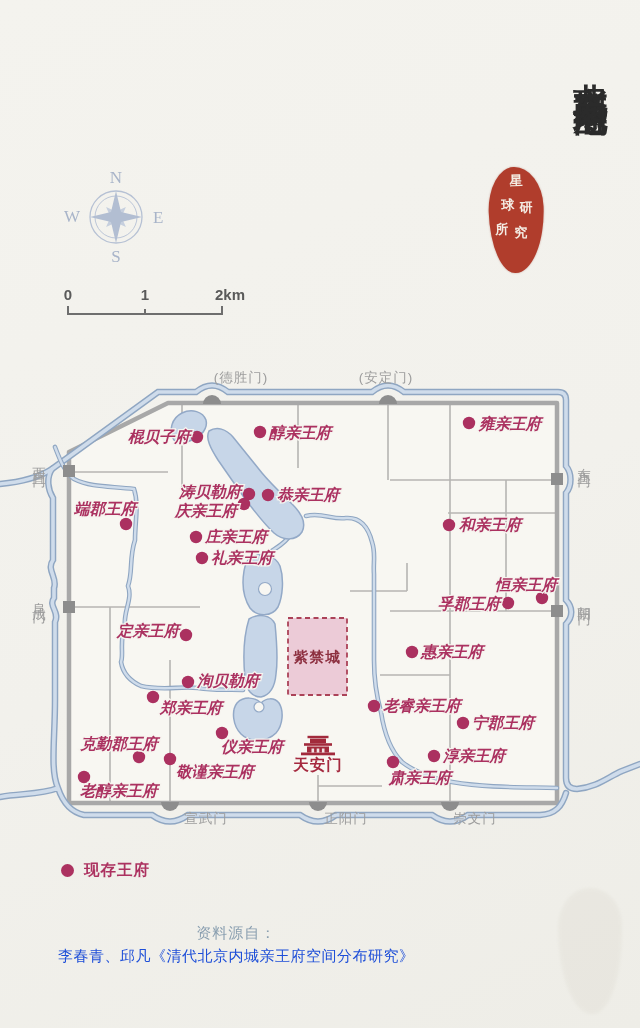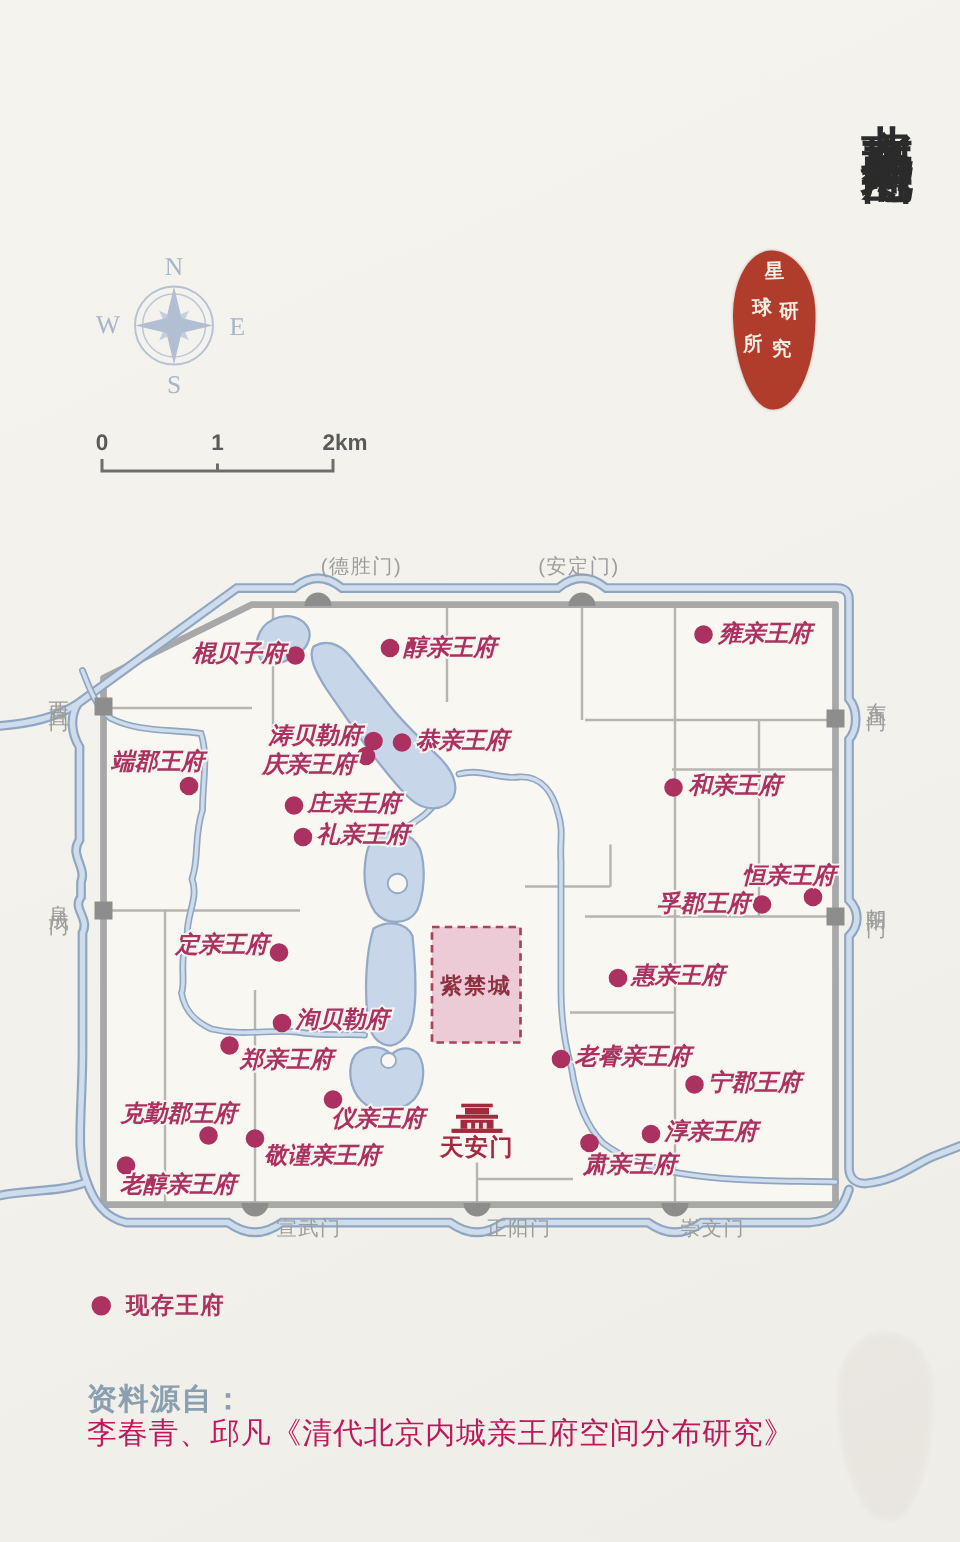--- a/index.html
+++ b/index.html
@@ -23,22 +23,22 @@
   .seal span{position:absolute;color:#f4ede4;font-size:13px;font-weight:700;line-height:1;}
   .watermark{
     position:absolute;left:558px;top:888px;width:64px;height:126px;
     background:#b3ab99;opacity:.09;filter:blur(1.5px);
     border-radius:50% 50% 46% 54% / 32% 30% 66% 70%;
   }
   .legend{position:absolute;left:61px;top:860px;display:flex;align-items:center;}
   .legend .dot{width:13px;height:13px;border-radius:50%;background:#ac3260;margin-right:10px;}
   .legend .lab{font-size:15.5px;font-weight:700;color:#ac3260;letter-spacing:1px;}
   .source{position:absolute;left:58px;top:922px;line-height:22px;}
-  .source .l1{font-size:20px;font-weight:700;color:#8a9fb0;letter-spacing:1px;}
-  .source .l2{font-size:20px;color:#be185d;letter-spacing:.5px;margin-top:1px;}
+  .source .l1{font-size:15px;font-weight:400;color:#8a9fb0;letter-spacing:1px;text-align:center;}
+  .source .l2{font-size:15px;color:#1d4ed8;letter-spacing:.5px;margin-top:1px;}
 </style>
 </head>
 <body>
 
 <svg id="map-svg" width="640" height="1028" viewBox="0 0 640 1028" xmlns="http://www.w3.org/2000/svg">
 
   <g>
     <circle cx="116" cy="217" r="26" fill="none" stroke="#b6c1d4" stroke-width="1.3"></circle>
     <circle cx="116" cy="217" r="21" fill="none" stroke="#bcc6d8" stroke-width="1"></circle>
     <path d="M125.9,207.1 L121.5,217 L125.9,226.9 L116,222.5 L106.1,226.9 L110.5,217 L106.1,207.1 L116,211.5 Z" fill="#c6cfde"></path>

